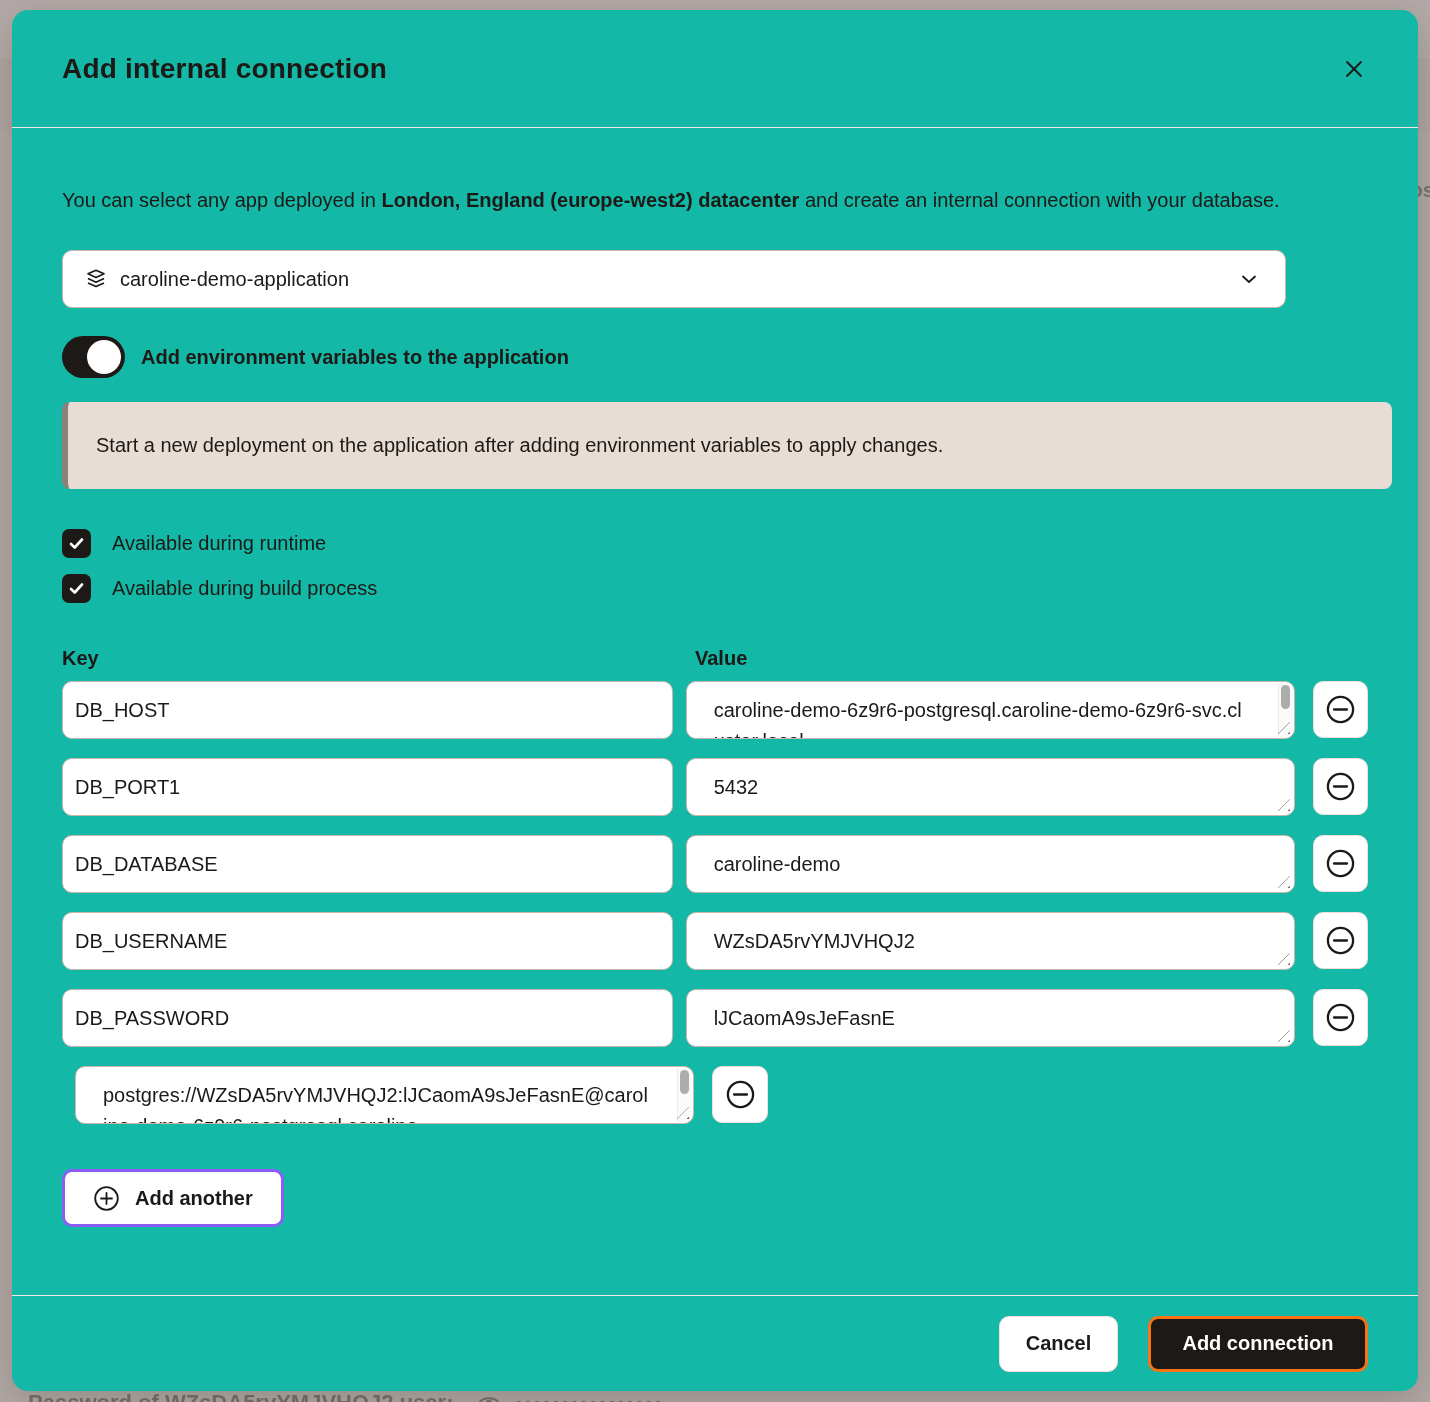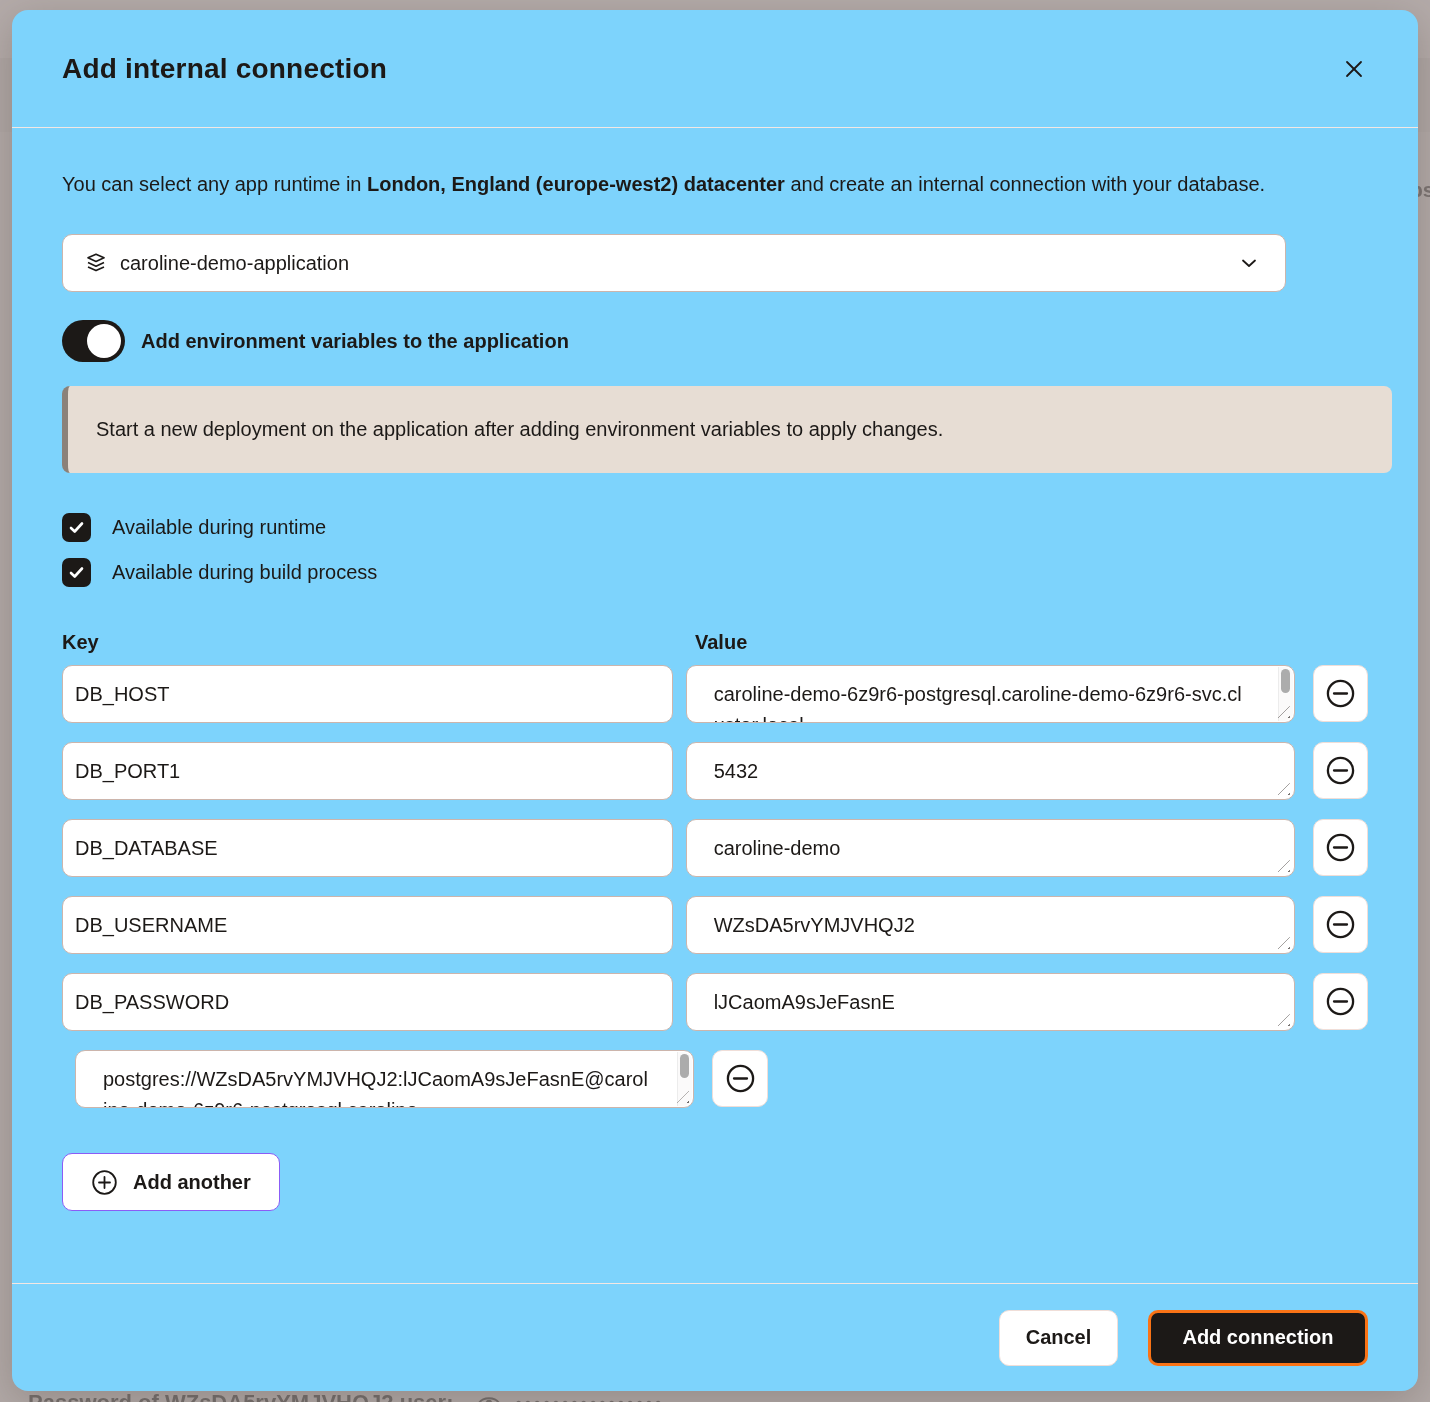--- a/index.html
+++ b/index.html
@@ -18,23 +18,24 @@
     font-size:22px; font-weight:700; color:#2d2826; white-space:nowrap;
   }
   .bg-password-line .eye { margin-left:24px; margin-right:14px; display:inline-flex; }
   .bg-password-line .dots { font-size:18px; letter-spacing:3px; font-weight:700; }
   .bg-right-fragment { position:absolute; left:1410px; top:178px; font-size:21px; font-weight:700; color:#3a3432; }
   .backdrop-dim { position:absolute; inset:0; background:rgba(178,170,168,0.55); }
 
   
   .modal {
     position:absolute; left:12px; top:10px; width:1406px; height:1381px;
-    background:#7dd3fc; border-radius:16px;
+    background:#14b8a6; border-radius:16px;
     display:flex; flex-direction:column;
     box-shadow:0 10px 40px rgba(60,50,45,.25);
+    gap:16px;
   }
   .modal-header {
     height:118px; flex:0 0 auto; display:flex; align-items:center;
     padding:0 44px 0 50px; border-bottom:1px solid #f3e7e3;
   }
   .modal-title { font-size:28px; font-weight:700; letter-spacing:.2px; }
   .close-btn {
     margin-left:auto; width:40px; height:40px; border:none; background:transparent;
     display:flex; align-items:center; justify-content:center; cursor:pointer;
   }
@@ -107,28 +108,28 @@
     position:absolute; right:4px; bottom:4px; width:12px; height:12px; cursor:nwse-resize;
     background:repeating-linear-gradient(135deg, transparent 0 3px, #6f6a68 3px 4.6px, transparent 4.6px 7.5px, #6f6a68 7.5px 9.1px, transparent 9.1px 12px);
     clip-path:polygon(100% 0, 100% 100%, 0 100%);
   }
   .remove-btn {
     margin-left:18px; width:56px; height:57px; border:1px solid #f0ded8; border-radius:10px;
     background:#fff; display:flex; align-items:center; justify-content:center; cursor:pointer;
   }
 
   .add-another {
-    margin-top:45px; height:58px; padding:0 28px; border:1px solid #8b5cf6; border-radius:10px;
+    margin-top:45px; height:58px; padding:0 28px; border:3px solid #8b5cf6; border-radius:10px;
     background:#fff; display:inline-flex; align-items:center; cursor:pointer;
     font-size:20px; font-weight:700; font-family:"Liberation Sans",sans-serif; color:#1c1917;
   }
   .add-another .plus { margin-right:15px; display:inline-flex; }
 
   .modal-footer {
-    flex:0 0 auto; height:108px; border-top:1px solid #f3e7e3;
+    flex:0 0 auto; height:96px; border-top:1px solid #f3e7e3;
     display:flex; align-items:center; justify-content:flex-end; padding:0 50px;
   }
   .btn { height:56px; border-radius:10px; font-size:20px; font-weight:700;
     font-family:"Liberation Sans",sans-serif; cursor:pointer; display:flex; align-items:center; justify-content:center; }
   .btn-cancel { width:119px; background:#fff; border:1px solid #f0ded8; color:#1c1917; }
   .btn-submit { width:220px; background:#1c1917; border:3px solid #f97316; color:#fff; margin-left:30px; }
 
   svg { display:block; }
 </style>
 </head>
@@ -158,21 +159,21 @@
         <svg width="22" height="22" viewBox="0 0 22 22" stroke="#1c1917" stroke-width="1.8" stroke-linecap="round">
           <line x1="4" y1="4" x2="18" y2="18"></line>
             <line x1="18" y1="4" x2="4" y2="18"></line>
         </svg>
       </span>
     </button>
   </div>
 
   <div class="modal-body">
 
-    <p class="desc"><span>You can select any app runtime in </span><b>London, England (europe-west2) datacenter</b><span> and create an internal connection with your database.</span></p>
+    <p class="desc"><span>You can select any app deployed in </span><b>London, England (europe-west2) datacenter</b><span> and create an internal connection with your database.</span></p>
 
     <div class="app-select">
       <span>
         <svg width="22" height="22" viewBox="0 0 22 22" fill="none" stroke="#1c1917" stroke-width="1.6" stroke-linejoin="round">
           <path d="M11 2.2 L19 5.8 L11 9.4 L3 5.8 Z"></path>
           <path d="M3 10.6 L11 14.2 L19 10.6"></path>
           <path d="M3 15 L11 18.6 L19 15"></path>
         </svg>
       </span>
       <span class="sel-text">caroline-demo-application</span>

